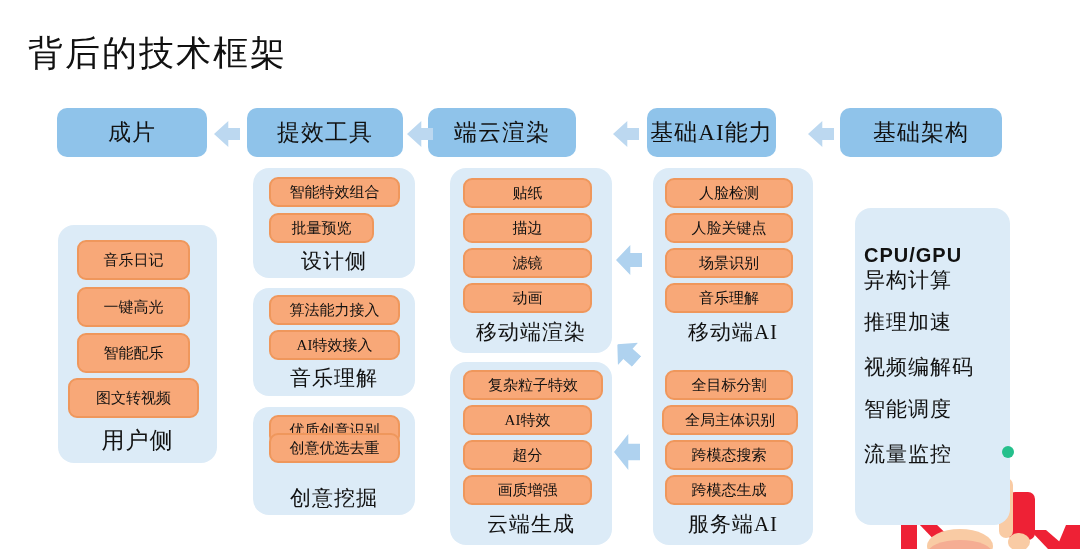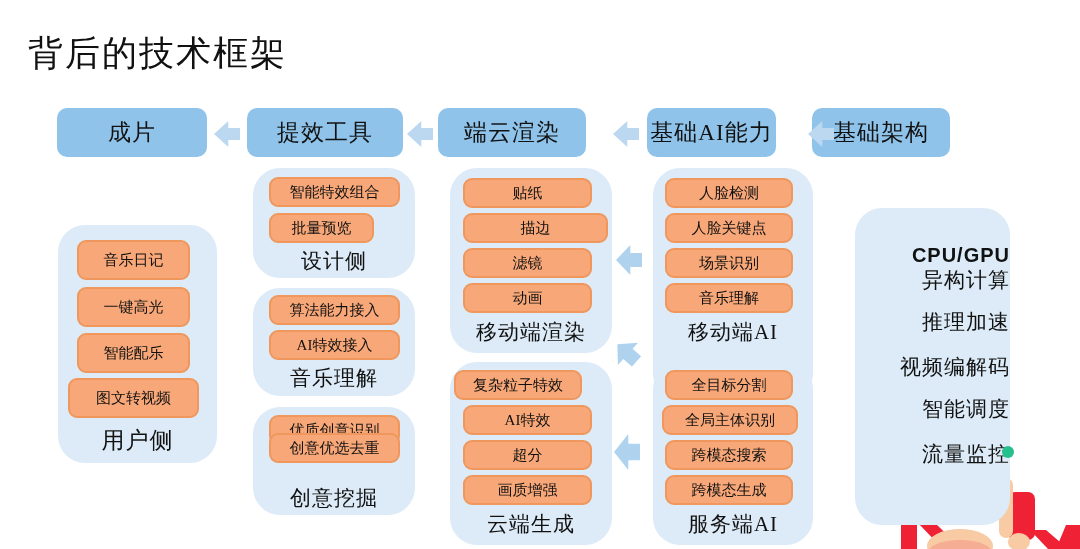--- a/index.html
+++ b/index.html
@@ -15,53 +15,53 @@
     position:absolute; height:49px; background:#8FC3EA; border-radius:10px;
     display:flex; align-items:center; justify-content:center; font-size:23px;
     letter-spacing:1px; z-index:2;
   }
   .arrow-left {
     position:absolute; width:26px; height:26px; background:#BCD8F0; z-index:2;
     clip-path:polygon(0 50%, 55% 0, 55% 27%, 100% 27%, 100% 73%, 55% 73%, 55% 100%);
   }
   .arrow-mid { width:26px; height:30px; background:#AFD2EF; }
   .arrow-diag { transform:rotate(42deg); }
-  .panel { position:absolute; background:#DCEBF7; border-radius:27px; z-index:1; }
+  .panel { position:absolute; background:#DCEBF7; border-radius:16px; z-index:1; }
   .chip {
     position:absolute; box-sizing:border-box; background:#F8A878;
     border:2px solid #EF975C; border-radius:9px;
     display:flex; align-items:center; justify-content:center;
     font-size:15px; white-space:nowrap;
   }
   .panel-label {
     position:absolute; left:0; width:100%; text-align:center; font-size:21px;
     letter-spacing:1px; white-space:nowrap;
   }
   .infra-line {
-    position:absolute; left:0; width:100%; text-align:right; font-size:21px;
+    position:absolute; left:9px; width:100%; text-align:left; font-size:21px;
     letter-spacing:1px; white-space:nowrap;
   }
   .infra-latin {
     font-family:"Liberation Sans","DejaVu Sans",sans-serif; font-weight:bold; font-size:20px;
   }
   .mascot { position:absolute; left:870px; top:440px; z-index:0; }
   .mascot-dot { position:absolute; left:1000px; top:444px; z-index:3; }
 </style>
 </head>
 <body>
 
 <div class="canvas">
 
   <div class="title">背后的技术框架</div>
 
   <div class="hdr" style="left:57px;top:108px;width:150px">成片</div>
   <div class="hdr" style="left:247px;top:108px;width:156px">提效工具</div>
-  <div class="hdr" style="left:438px;top:108px;width:148px">端云渲染</div>
+  <div class="hdr" style="left:428px;top:108px;width:148px">端云渲染</div>
   <div class="hdr" style="left:647px;top:108px;width:129px">基础AI能力</div>
-  <div class="hdr" style="left:812px;top:108px;width:138px">基础架构</div>
+  <div class="hdr" style="left:840px;top:108px;width:162px">基础架构</div>
 
   <div class="arrow-left" style="left:214px;top:121px"></div>
   <div class="arrow-left" style="left:407px;top:121px"></div>
   <div class="arrow-left" style="left:613px;top:121px"></div>
   <div class="arrow-left" style="left:808px;top:121px"></div>
 
   <div class="panel" style="left:58px;top:225px;width:159px;height:238px">
     <div class="chip" style="left:19px;top:15px;width:113px;height:40px">音乐日记</div>
     <div class="chip" style="left:19px;top:62px;width:113px;height:40px">一键高光</div>
     <div class="chip" style="left:19px;top:108px;width:113px;height:40px">智能配乐</div>
@@ -82,28 +82,28 @@
   </div>
 
   <div class="panel" style="left:253px;top:407px;width:162px;height:108px">
     <div class="chip" style="left:16px;top:8px;width:131px;height:30px">优质创意识别</div>
     <div class="chip" style="left:16px;top:26px;width:131px;height:30px">创意优选去重</div>
     <div class="panel-label" style="top:77px">创意挖掘</div>
   </div>
 
   <div class="panel" style="left:450px;top:168px;width:162px;height:185px">
     <div class="chip" style="left:13px;top:10px;width:129px;height:30px">贴纸</div>
-    <div class="chip" style="left:13px;top:45px;width:145px;height:30px">描边</div>
+    <div class="chip" style="left:13px;top:45px;width:129px;height:30px">描边</div>
     <div class="chip" style="left:13px;top:80px;width:129px;height:30px">滤镜</div>
     <div class="chip" style="left:13px;top:115px;width:129px;height:30px">动画</div>
     <div class="panel-label" style="top:150px">移动端渲染</div>
   </div>
 
   <div class="panel" style="left:450px;top:362px;width:162px;height:183px">
-    <div class="chip" style="left:4px;top:8px;width:128px;height:30px">复杂粒子特效</div>
+    <div class="chip" style="left:13px;top:8px;width:140px;height:30px">复杂粒子特效</div>
     <div class="chip" style="left:13px;top:43px;width:129px;height:30px">AI特效</div>
     <div class="chip" style="left:13px;top:78px;width:129px;height:30px">超分</div>
     <div class="chip" style="left:13px;top:113px;width:129px;height:30px">画质增强</div>
     <div class="panel-label" style="top:148px">云端生成</div>
   </div>
 
   <div class="panel" style="left:653px;top:168px;width:160px;height:233px">
     <div class="chip" style="left:12px;top:10px;width:128px;height:30px">人脸检测</div>
     <div class="chip" style="left:12px;top:45px;width:128px;height:30px">人脸关键点</div>
     <div class="chip" style="left:12px;top:80px;width:128px;height:30px">场景识别</div>

